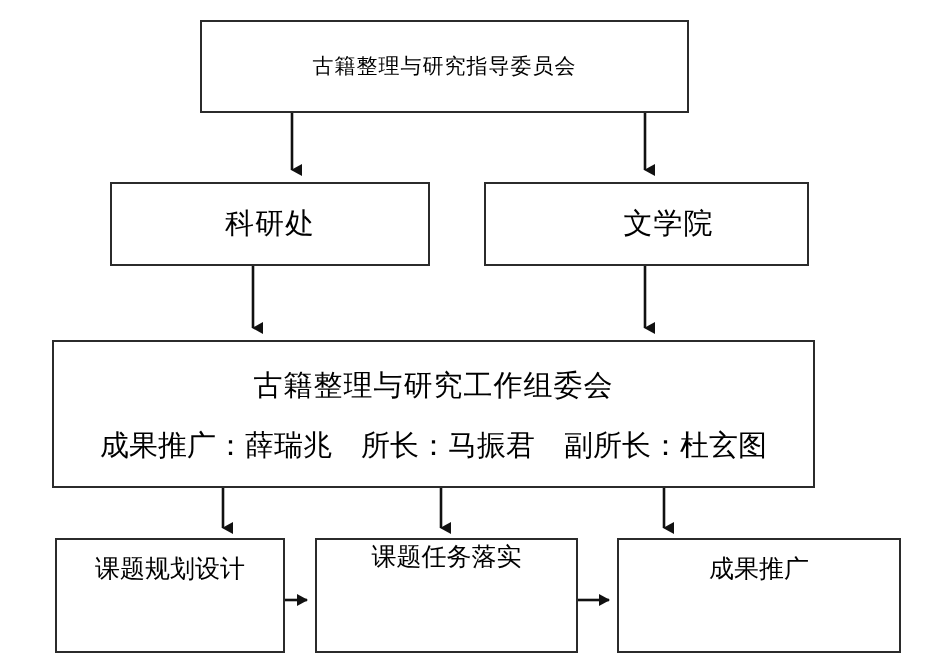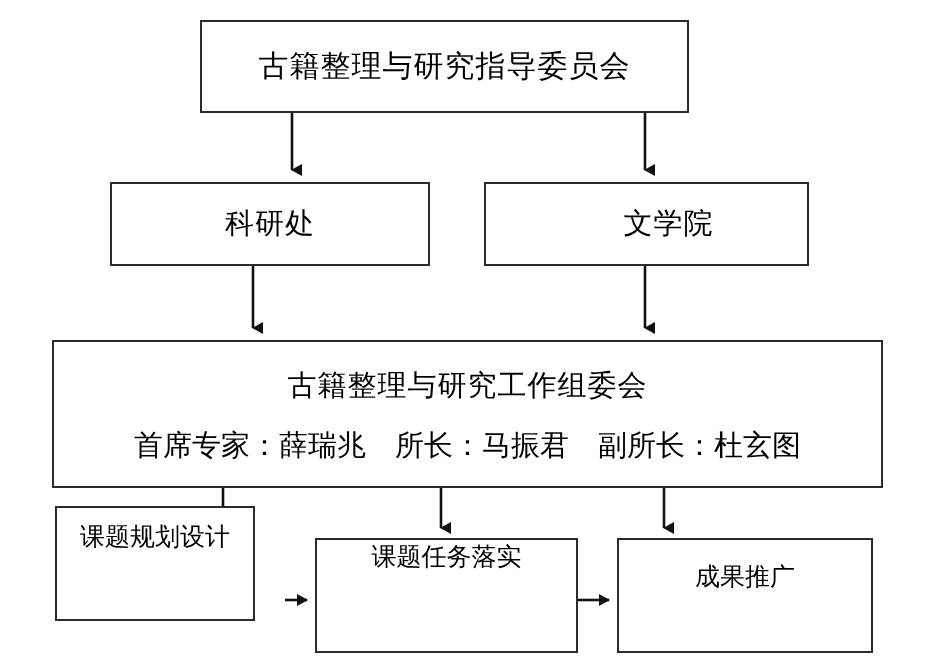--- a/index.html
+++ b/index.html
@@ -37,53 +37,53 @@
   }
   .node-line {
     display: block;
     white-space: nowrap;
   }
 
   
   #node-steering {
     left: 200px; top: 20px; width: 489px; height: 93px;
   }
-  #node-steering .node-line { font-size: 30px; letter-spacing: 1px; }
+  #node-steering .node-line { font-size: 21px; letter-spacing: 1px; }
 
   #node-research-office {
     left: 110px; top: 182px; width: 320px; height: 84px;
   }
   #node-college {
     left: 484px; top: 182px; width: 325px; height: 84px; padding-left: 44px;
   }
   #node-research-office .node-line,
   #node-college .node-line { font-size: 29px; letter-spacing: 1px; }
 
   #node-workgroup {
-    left: 52px; top: 340px; width: 831px; height: 148px;
+    left: 52px; top: 340px; width: 763px; height: 148px;
     justify-content: space-around;
     padding: 14px 0 10px 0;
   }
   #node-workgroup .wg-title { font-size: 29px; letter-spacing: 1px; }
   #node-workgroup .wg-staff { font-size: 29px; letter-spacing: 0px; }
 
   #node-planning {
-    left: 55px; top: 506px; width: 200px; height: 115px;
+    left: 55px; top: 538px; width: 230px; height: 115px;
     padding-top: 12px;
   }
   #node-planning .node-line { font-size: 25px; letter-spacing: 0px; }
 
   #node-task {
     left: 315px; top: 538px; width: 263px; height: 115px;
   }
   #node-task .node-line { font-size: 25px; }
 
   #node-promotion {
-    left: 617px; top: 538px; width: 256px; height: 115px;
-    padding-top: 20px;
+    left: 617px; top: 538px; width: 284px; height: 115px;
+    padding-top: 12px;
   }
   #node-promotion .node-line { font-size: 25px; }
 
   
   .connector {
     position: absolute;
     left: 0;
     top: 0;
     width: 940px;
     height: 668px;
@@ -149,21 +149,21 @@
   <div class="node center-v" id="node-research-office">
     <span class="node-line">科研处</span>
   </div>
 
   <div class="node center-v" id="node-college">
     <span class="node-line">文学院</span>
   </div>
 
   <div class="node" id="node-workgroup">
     <span class="node-line wg-title">古籍整理与研究工作组委会</span>
-    <span class="node-line wg-staff">首席专家：薛瑞兆　所长：马振君　副所长：杜玄图</span>
+    <span class="node-line wg-staff">成果推广：薛瑞兆　所长：马振君　副所长：杜玄图</span>
   </div>
 
   <div class="node top-v" id="node-planning">
     <span class="node-line">课题规划设计</span>
   </div>
 
   <div class="node top-v" id="node-task">
     <span class="node-line">课题任务落实</span>
   </div>
 

